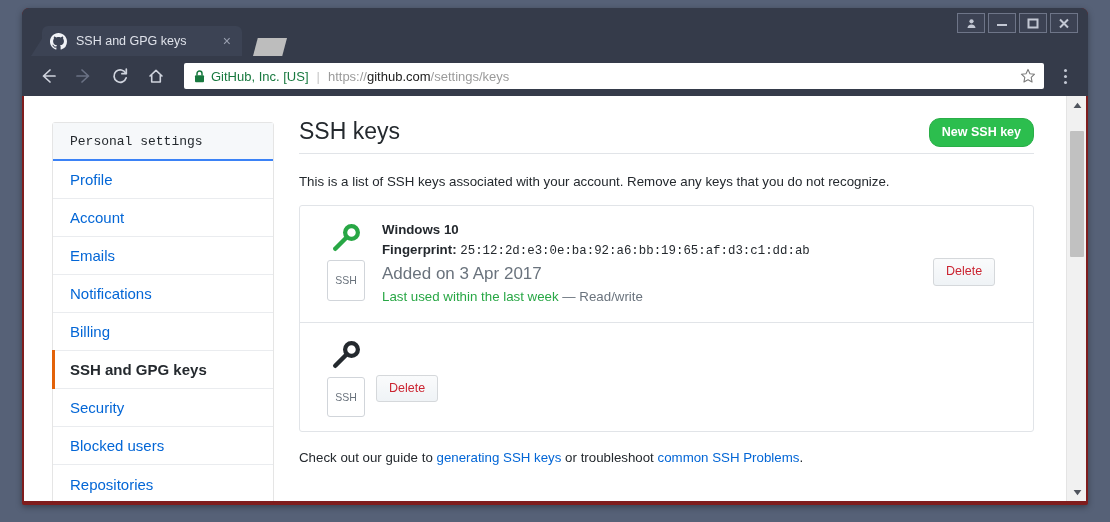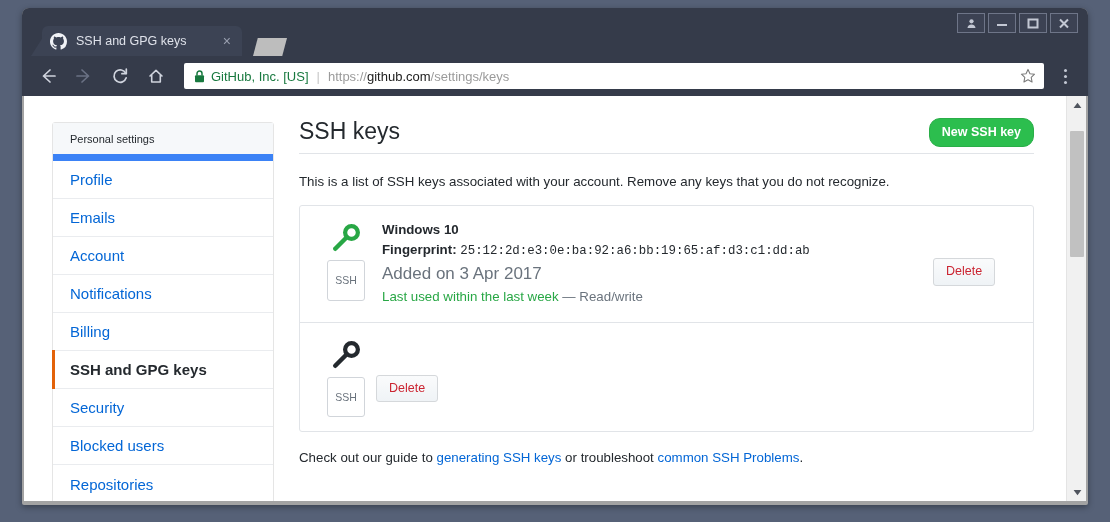--- a/index.html
+++ b/index.html
@@ -8,21 +8,21 @@
     overflow: hidden;
     font-family: "Liberation Sans", sans-serif;
   }
   body { background: #566177; }
 
   
   #browser-window {
     position: absolute;
     left: 22px; top: 8px;
     width: 1066px; height: 497px;
-    background: #a3a3a3;
+    background: #7f1d1d;
     border-radius: 7px 7px 2px 2px;
     box-shadow: 0 2px 6px rgba(0,0,0,.35);
     overflow: hidden;
   }
 
   
   #tab-strip {
     position: absolute; left: 0; top: 0; right: 0; height: 48px;
     background: #353b4a;
   }
@@ -117,24 +117,24 @@
   
   #settings-sidebar {
     position: absolute; left: 28px; top: 26px;
     width: 222px;
     border: 1px solid #e5e5e5;
     border-radius: 3px;
     background: #fff;
   }
   #sidebar-header {
     height: 38px; background: #f6f8fa;
-    border-bottom: 7px solid #3b82f6;
+    border-bottom: 2px solid #3b82f6;
     display: flex; align-items: center;
     padding-left: 17px;
-    font-size: 11px; color: #24292e;
+    font-size: 13px; color: #24292e; font-family: Liberation Mono, monospace;
   }
   .sidebar-item {
     height: 38px;
     border-bottom: 1px solid #eaecef;
     display: flex; align-items: center;
     padding-left: 17px;
     font-size: 15px; color: #0366d6;
     position: relative;
   }
   .sidebar-item:last-child { border-bottom: none; }
@@ -337,24 +337,24 @@
   <div id="viewport">
     <div id="page">
 
       <div id="settings-sidebar">
         <div id="sidebar-header">Personal settings</div>
         <div id="sidebar-items">
             <div class="sidebar-item">
               <span>Profile</span>
             </div>
             <div class="sidebar-item">
+              <span>Account</span>
+            </div>
+            <div class="sidebar-item">
               <span>Emails</span>
-            </div>
-            <div class="sidebar-item">
-              <span>Account</span>
             </div>
             <div class="sidebar-item">
               <span>Notifications</span>
             </div>
             <div class="sidebar-item">
               <span>Billing</span>
             </div>
             <div class="sidebar-item selected">
               <span>SSH and GPG keys</span>
             </div>

